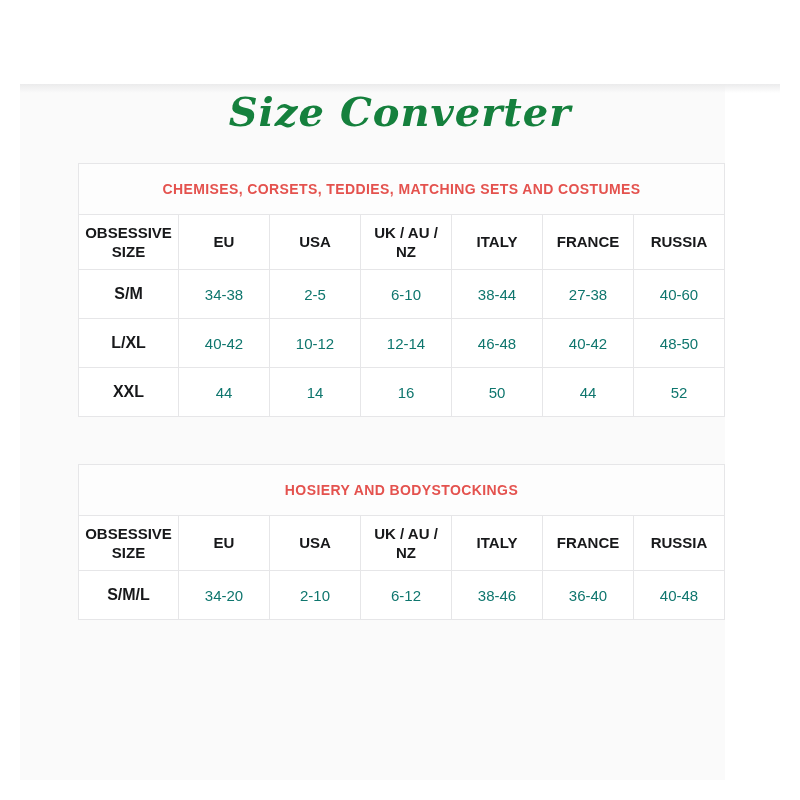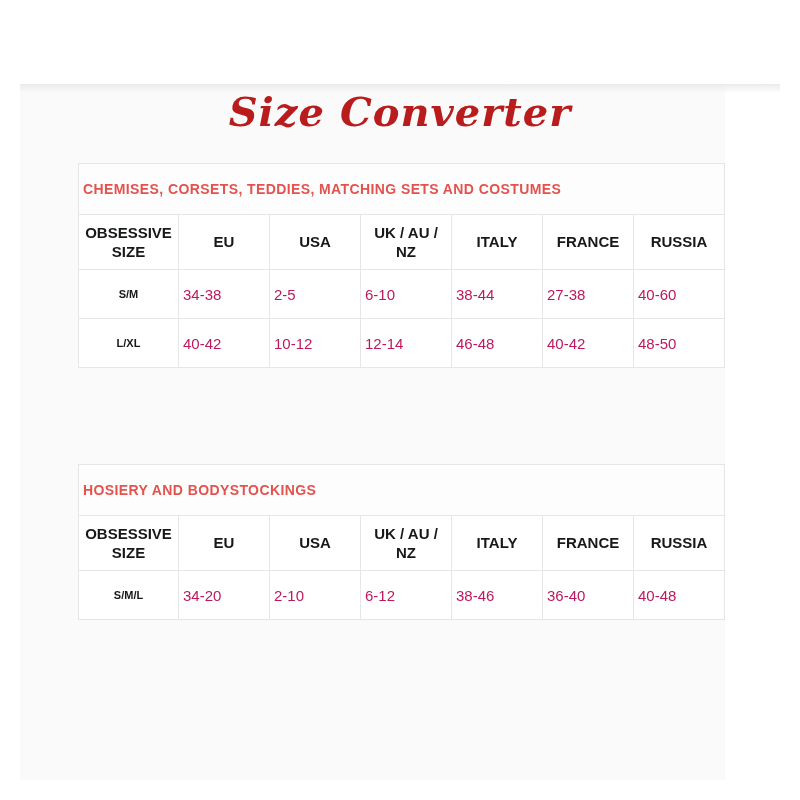--- a/index.html
+++ b/index.html
@@ -39,36 +39,37 @@
     top: 88px;
     left: 0;
     width: 100%;
     margin: 0;
     text-align: center;
     font-family: "DejaVu Serif", serif;
     font-style: italic;
     font-weight: bold;
     font-size: 40px;
     letter-spacing: 1px;
-    color: #b91c1c;
+    color: #15803d;
   }
   table.size-table {
     position: absolute;
     left: 78px;
     width: 647px;
     border-collapse: collapse;
     table-layout: fixed;
     background: #ffffff;
     border: 1px solid #e4e4e6;
   }
   table.size-table.t0 { top: 163px; }
   table.size-table.t1 { top: 464px; }
   .size-table col.first { width: 100px; }
   .size-table th, .size-table td {
     border: 1px solid #e6e6e8;
+    text-align: center;
     vertical-align: middle;
     padding: 0 4px;
     background: #ffffff;
   }
   tr.caption-row td {
     height: 50px;
     color: #e4524e;
     font-weight: bold;
     font-size: 14px;
     letter-spacing: 0.4px;
@@ -76,28 +77,28 @@
   }
   tr.cols-row th {
     height: 54px;
     font-size: 15px;
     font-weight: bold;
     color: #17181a;
     line-height: 1.3;
   }
   tbody.data tr { height: 49px; }
   tbody.data th {
-    font-size: 11px;
+    font-size: 16px;
     font-weight: bold;
     color: #17181a;
   }
   tbody.data td {
     font-size: 15px;
     font-weight: normal;
-    color: #be185d;
+    color: #0f766e;
   }
 </style>
 </head>
 <body>
 
 <div class="page">
   <div class="panel-bg"></div>
   <div class="top-shade"></div>
 
   <h1 class="title">Size Converter</h1>
@@ -138,20 +139,29 @@
         </tr>
         <tr>
           <th>L/XL</th>
           <td>40-42</td>
           <td>10-12</td>
           <td>12-14</td>
           <td>46-48</td>
           <td>40-42</td>
           <td>48-50</td>
         </tr>
+        <tr>
+          <th>XXL</th>
+          <td>44</td>
+          <td>14</td>
+          <td>16</td>
+          <td>50</td>
+          <td>44</td>
+          <td>52</td>
+        </tr>
       </tbody>
   </table>
 
   <table class="size-table t1">
     <colgroup>
         <col class="first">
         <col>
         <col>
         <col>
         <col>

